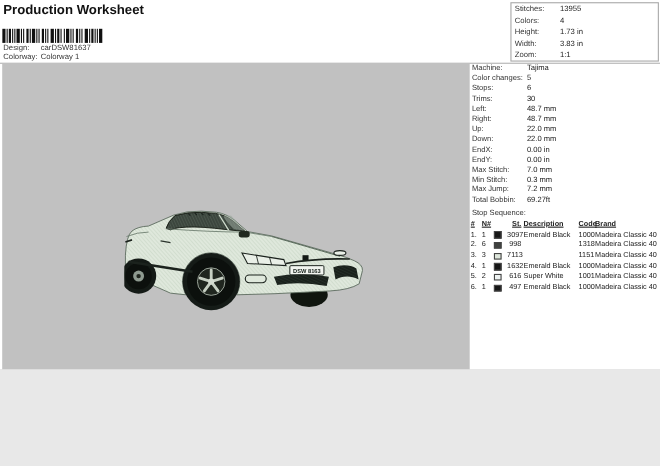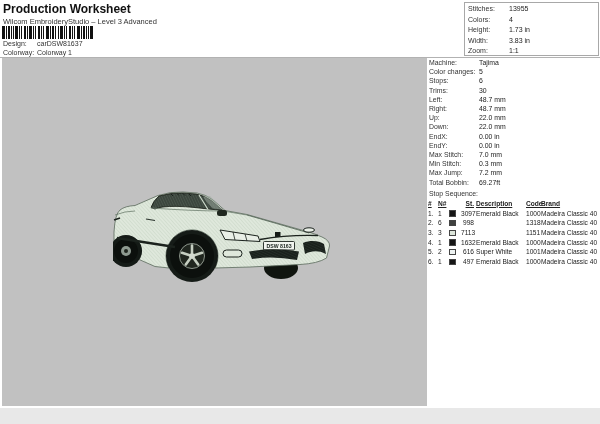--- a/index.html
+++ b/index.html
@@ -1,16 +1,16 @@
 <!DOCTYPE html>
 <html><head>
 <meta charset="utf-8">
 <style>
   html,body{margin:0;padding:0;background:#e8e8e8;}
-  .page{position:relative;width:600px;height:408px;background:#ffffff;overflow:hidden;
+  .page{position:relative;width:600px;height:336px;background:#ffffff;overflow:hidden;
         font-family:"Liberation Sans", sans-serif;color:#222;outline:1px solid #c9c9c9;}
   .title{position:absolute;left:3px;top:2px;font-size:12px;font-weight:bold;color:#111;}
   .subtitle{position:absolute;left:3px;top:17px;font-size:7.5px;color:#333;}
   .barcode{position:absolute;left:2px;top:26px;}
   .kv{position:absolute;left:3px;font-size:7px;color:#333;}
   .kv .k{display:inline-block;width:34px;}
   .design-row{top:40px;} .colorway-row{top:49px;}
   .hline{position:absolute;left:0;width:600px;height:0;border-top:1px solid #b2b2b2;}
   .summary-box{position:absolute;left:464px;top:2px;width:133px;height:52px;border:1px solid #a8a8a8;font-size:7px;}
   .srow{display:flex;padding:1.2px 0 0 3px;line-height:9.3px;}
@@ -28,21 +28,20 @@
   .sw{display:inline-block;width:6.5px;height:6.5px;border:1px solid #444;box-sizing:border-box;}
   .footer-item{position:absolute;top:411px;font-size:7px;color:#333;}
   .f-created{left:3px;} .f-saved{left:148px;} .f-printed{left:310px;} .f-page{right:4px;}
 </style>
 </head>
 <body>
 
 <div class="page">
 
   <div class="title">Production Worksheet</div>
-  <div class="subtitle">Wilcom EmbroideryStudio – Level 3 Advanced</div>
 
   <svg class="barcode" width="94" height="13" viewBox="0 0 94 13">
     <g fill="#111">
       <rect x="0" width="3" height="13"></rect>
         <rect x="4" width="1" height="13"></rect>
         <rect x="6" width="2" height="13"></rect>
       <rect x="9" width="1" height="13"></rect>
         <rect x="11" width="1" height="13"></rect>
         <rect x="13" width="3" height="13"></rect>
       <rect x="17" width="1" height="13"></rect>

